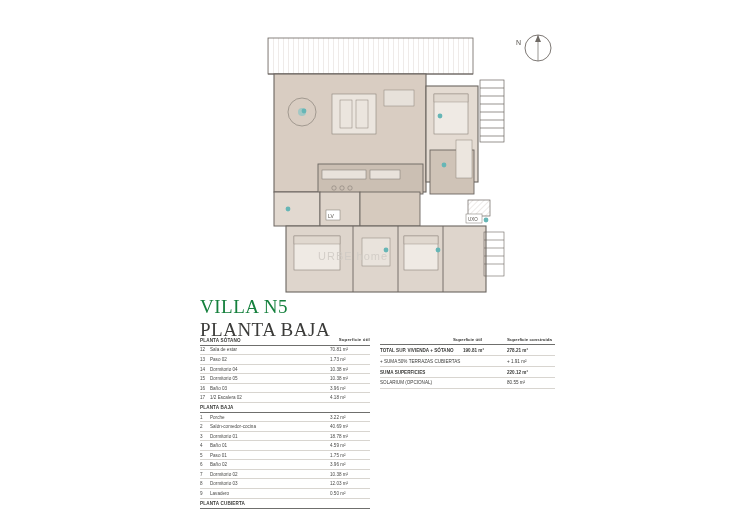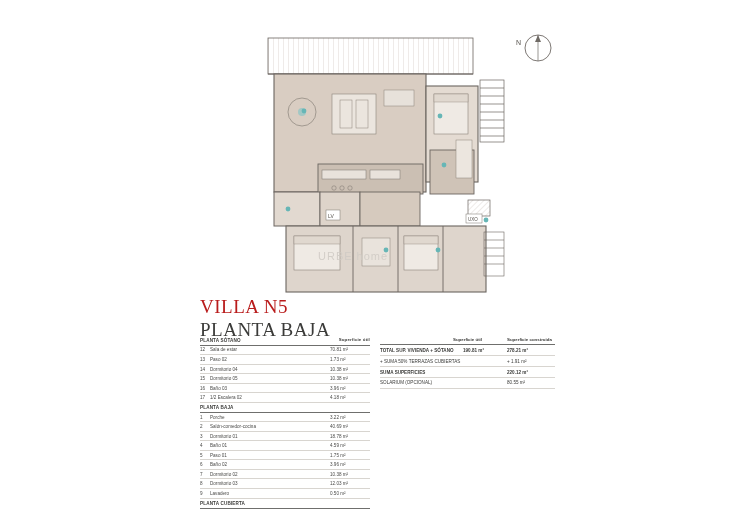--- a/index.html
+++ b/index.html
@@ -12,21 +12,21 @@
 
   
   .plan{position:absolute;left:258px;top:24px;width:300px;height:280px;}
   .plan svg{display:block;}
 
   
   .compass{position:absolute;left:508px;top:28px;width:48px;height:44px;}
 
   
   .title-block{position:absolute;left:200px;top:296px;}
-  .title-block .l1{font-size:19px;letter-spacing:0.5px;color:#b91c1c;font-family:"Liberation Serif",serif;font-weight:400;}
+  .title-block .l1{font-size:19px;letter-spacing:0.5px;color:#15803d;font-family:"Liberation Serif",serif;font-weight:400;}
   .title-block .l2{font-size:19px;letter-spacing:0.5px;color:#3b3b39;font-family:"Liberation Serif",serif;font-weight:400;margin-top:1px;}
 
   
   .tbl{position:absolute;font-size:4.6px;line-height:1.1;}
   .tbl-left{left:200px;top:338px;width:170px;}
   .tbl-right{left:380px;top:338px;width:175px;}
 
   .sec-head{
     display:flex;justify-content:space-between;align-items:flex-end;
     font-weight:bold;font-size:4.6px;letter-spacing:0.15px;

